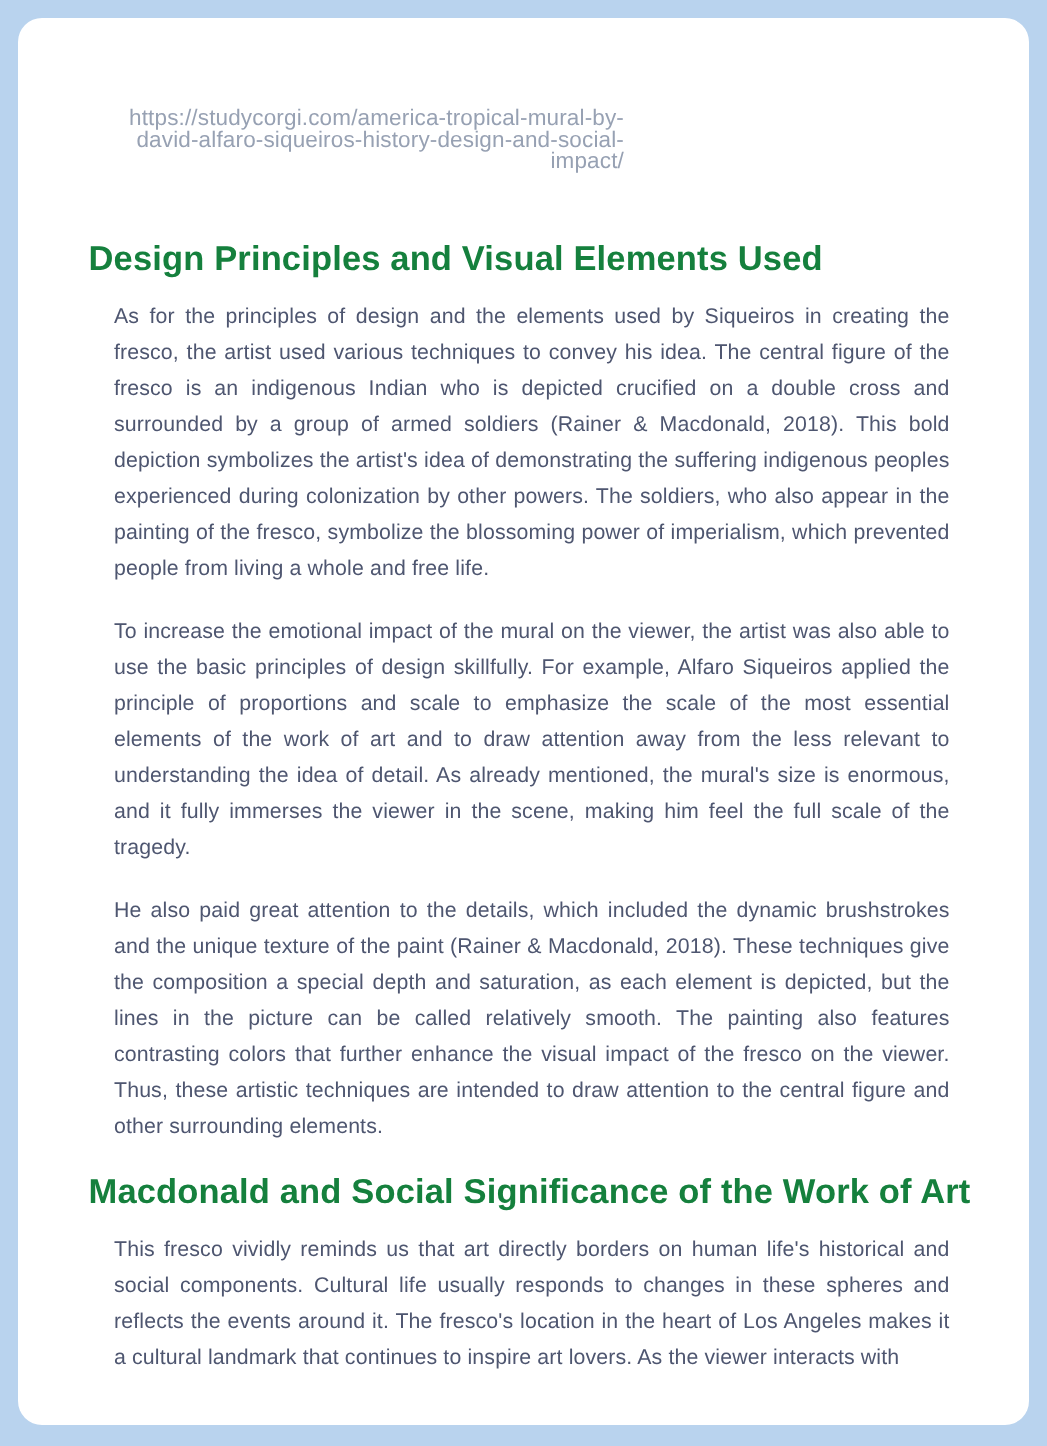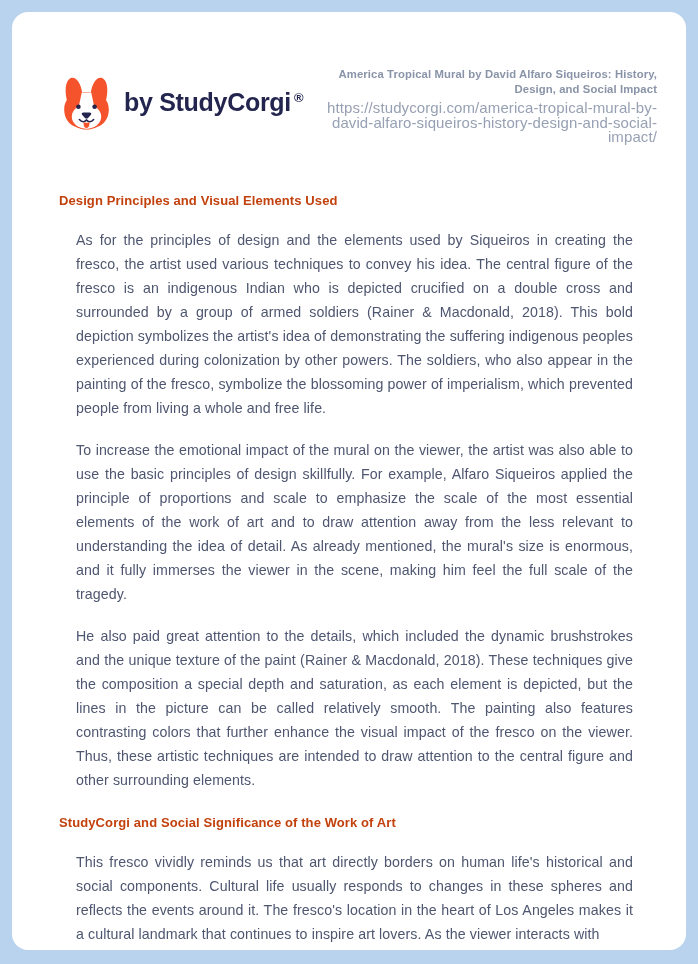--- a/index.html
+++ b/index.html
@@ -67,23 +67,23 @@
     font-weight: 400;
     color: #97A1B3;
     line-height: 14.5px;
     margin-top: 5px;
     letter-spacing: 0.1px;
   }
   .content {
     padding: 0 36px 0 47px;
   }
   .section-heading {
-    font-size: 13px;
+    font-size: 23px;
     font-weight: 700;
-    color: #c2410c;
+    color: #15803d;
     line-height: 22px;
     margin: 20px 0 16px;
     letter-spacing: 0.1px;
   }
   .content .section-heading:first-child {
     margin-top: 45px;
   }
   .content p {
     font-size: 14.2px;
     font-weight: 400;
@@ -98,53 +98,27 @@
     overflow: hidden;
     margin-bottom: 0;
   }
 </style>
 </head>
 <body>
 
 <div class="card">
 
   <header class="header">
-    <div class="brand">
-      <span class="logo-icon">
-        <svg viewBox="0 0 60 62" xmlns="http://www.w3.org/2000/svg" aria-hidden="true">
-
-          <path d="M10.5 33 C6.5 20 7.5 8.5 13 5.5 C18.5 3 24 10 25.5 21 L26.5 28 L13 34 Z" fill="#F4532B"></path>
-          <path d="M49.5 33 C53.5 20 52.5 8.5 47 5.5 C41.5 3 36 10 34.5 21 L33.5 28 L47 34 Z" fill="#F4532B"></path>
-
-          <path d="M30 20 C14 20 6.5 28 6.5 38 C6.5 47 11 53 17 56 C22 58.5 26 59.5 30 59.5 C34 59.5 38 58.5 43 56 C49 53 53.5 47 53.5 38 C53.5 28 46 20 30 20 Z" fill="#F4532B"></path>
-
-          <path d="M25 20.5 L35 20.5 L38.5 37 L21.5 37 Z" fill="#FFFFFF"></path>
-
-          <ellipse cx="30" cy="46" rx="15.5" ry="12.5" fill="#FFFFFF"></ellipse>
-
-          <circle cx="21.5" cy="35.5" r="2.4" fill="#23254E"></circle>
-          <circle cx="38.5" cy="35.5" r="2.4" fill="#23254E"></circle>
-
-          <path d="M26.8 41.5 L33.2 41.5 C35 41.5 35.6 42.8 34.5 44.1 L31.6 47.2 C30.7 48.2 29.3 48.2 28.4 47.2 L25.5 44.1 C24.4 42.8 25 41.5 26.8 41.5 Z" fill="#23254E"></path>
-
-          <path d="M22.5 49 C25 52 28 52 30 49.5 C32 52 35 52 37.5 49" fill="none" stroke="#23254E" stroke-width="1.7" stroke-linecap="round"></path>
-
-          <path d="M26.8 51.5 C28 52.5 32 52.5 33.2 51.5 L33 54 C33 56.6 31.8 57.8 30 57.8 C28.2 57.8 27 56.6 27 54 Z" fill="#F4532B"></path>
-        </svg>
-      </span>
-      <span class="brand-text"><span>by StudyCorgi</span><span class="reg">®</span></span>
-    </div>
     <div class="doc-meta">
-      <div class="doc-title">America Tropical Mural by David Alfaro Siqueiros: History, Design, and Social Impact</div>
       <div class="doc-url">https://studycorgi.com/america-tropical-mural-by-david-alfaro-siqueiros-history-design-and-social-impact/</div>
     </div>
   </header>
 
   <main class="content">
     <h2 class="section-heading">Design Principles and Visual Elements Used</h2>
     <p>As for the principles of design and the elements used by Siqueiros in creating the fresco, the artist used various techniques to convey his idea. The central figure of the fresco is an indigenous Indian who is depicted crucified on a double cross and surrounded by a group of armed soldiers (Rainer &amp; Macdonald, 2018). This bold depiction symbolizes the artist's idea of demonstrating the suffering indigenous peoples experienced during colonization by other powers. The soldiers, who also appear in the painting of the fresco, symbolize the blossoming power of imperialism, which prevented people from living a whole and free life.</p>
     <p>To increase the emotional impact of the mural on the viewer, the artist was also able to use the basic principles of design skillfully. For example, Alfaro Siqueiros applied the principle of proportions and scale to emphasize the scale of the most essential elements of the work of art and to draw attention away from the less relevant to understanding the idea of detail. As already mentioned, the mural's size is enormous, and it fully immerses the viewer in the scene, making him feel the full scale of the tragedy.</p>
     <p>He also paid great attention to the details, which included the dynamic brushstrokes and the unique texture of the paint (Rainer &amp; Macdonald, 2018). These techniques give the composition a special depth and saturation, as each element is depicted, but the lines in the picture can be called relatively smooth. The painting also features contrasting colors that further enhance the visual impact of the fresco on the viewer. Thus, these artistic techniques are intended to draw attention to the central figure and other surrounding elements.</p>
-    <h2 class="section-heading">StudyCorgi and Social Significance of the Work of Art</h2>
+    <h2 class="section-heading">Macdonald and Social Significance of the Work of Art</h2>
     <p class="clip-4">This fresco vividly reminds us that art directly borders on human life's historical and social components. Cultural life usually responds to changes in these spheres and reflects the events around it. The fresco's location in the heart of Los Angeles makes it a cultural landmark that continues to inspire art lovers. As the viewer interacts with</p>
   </main>
 
 </div>
 
 </body></html>

